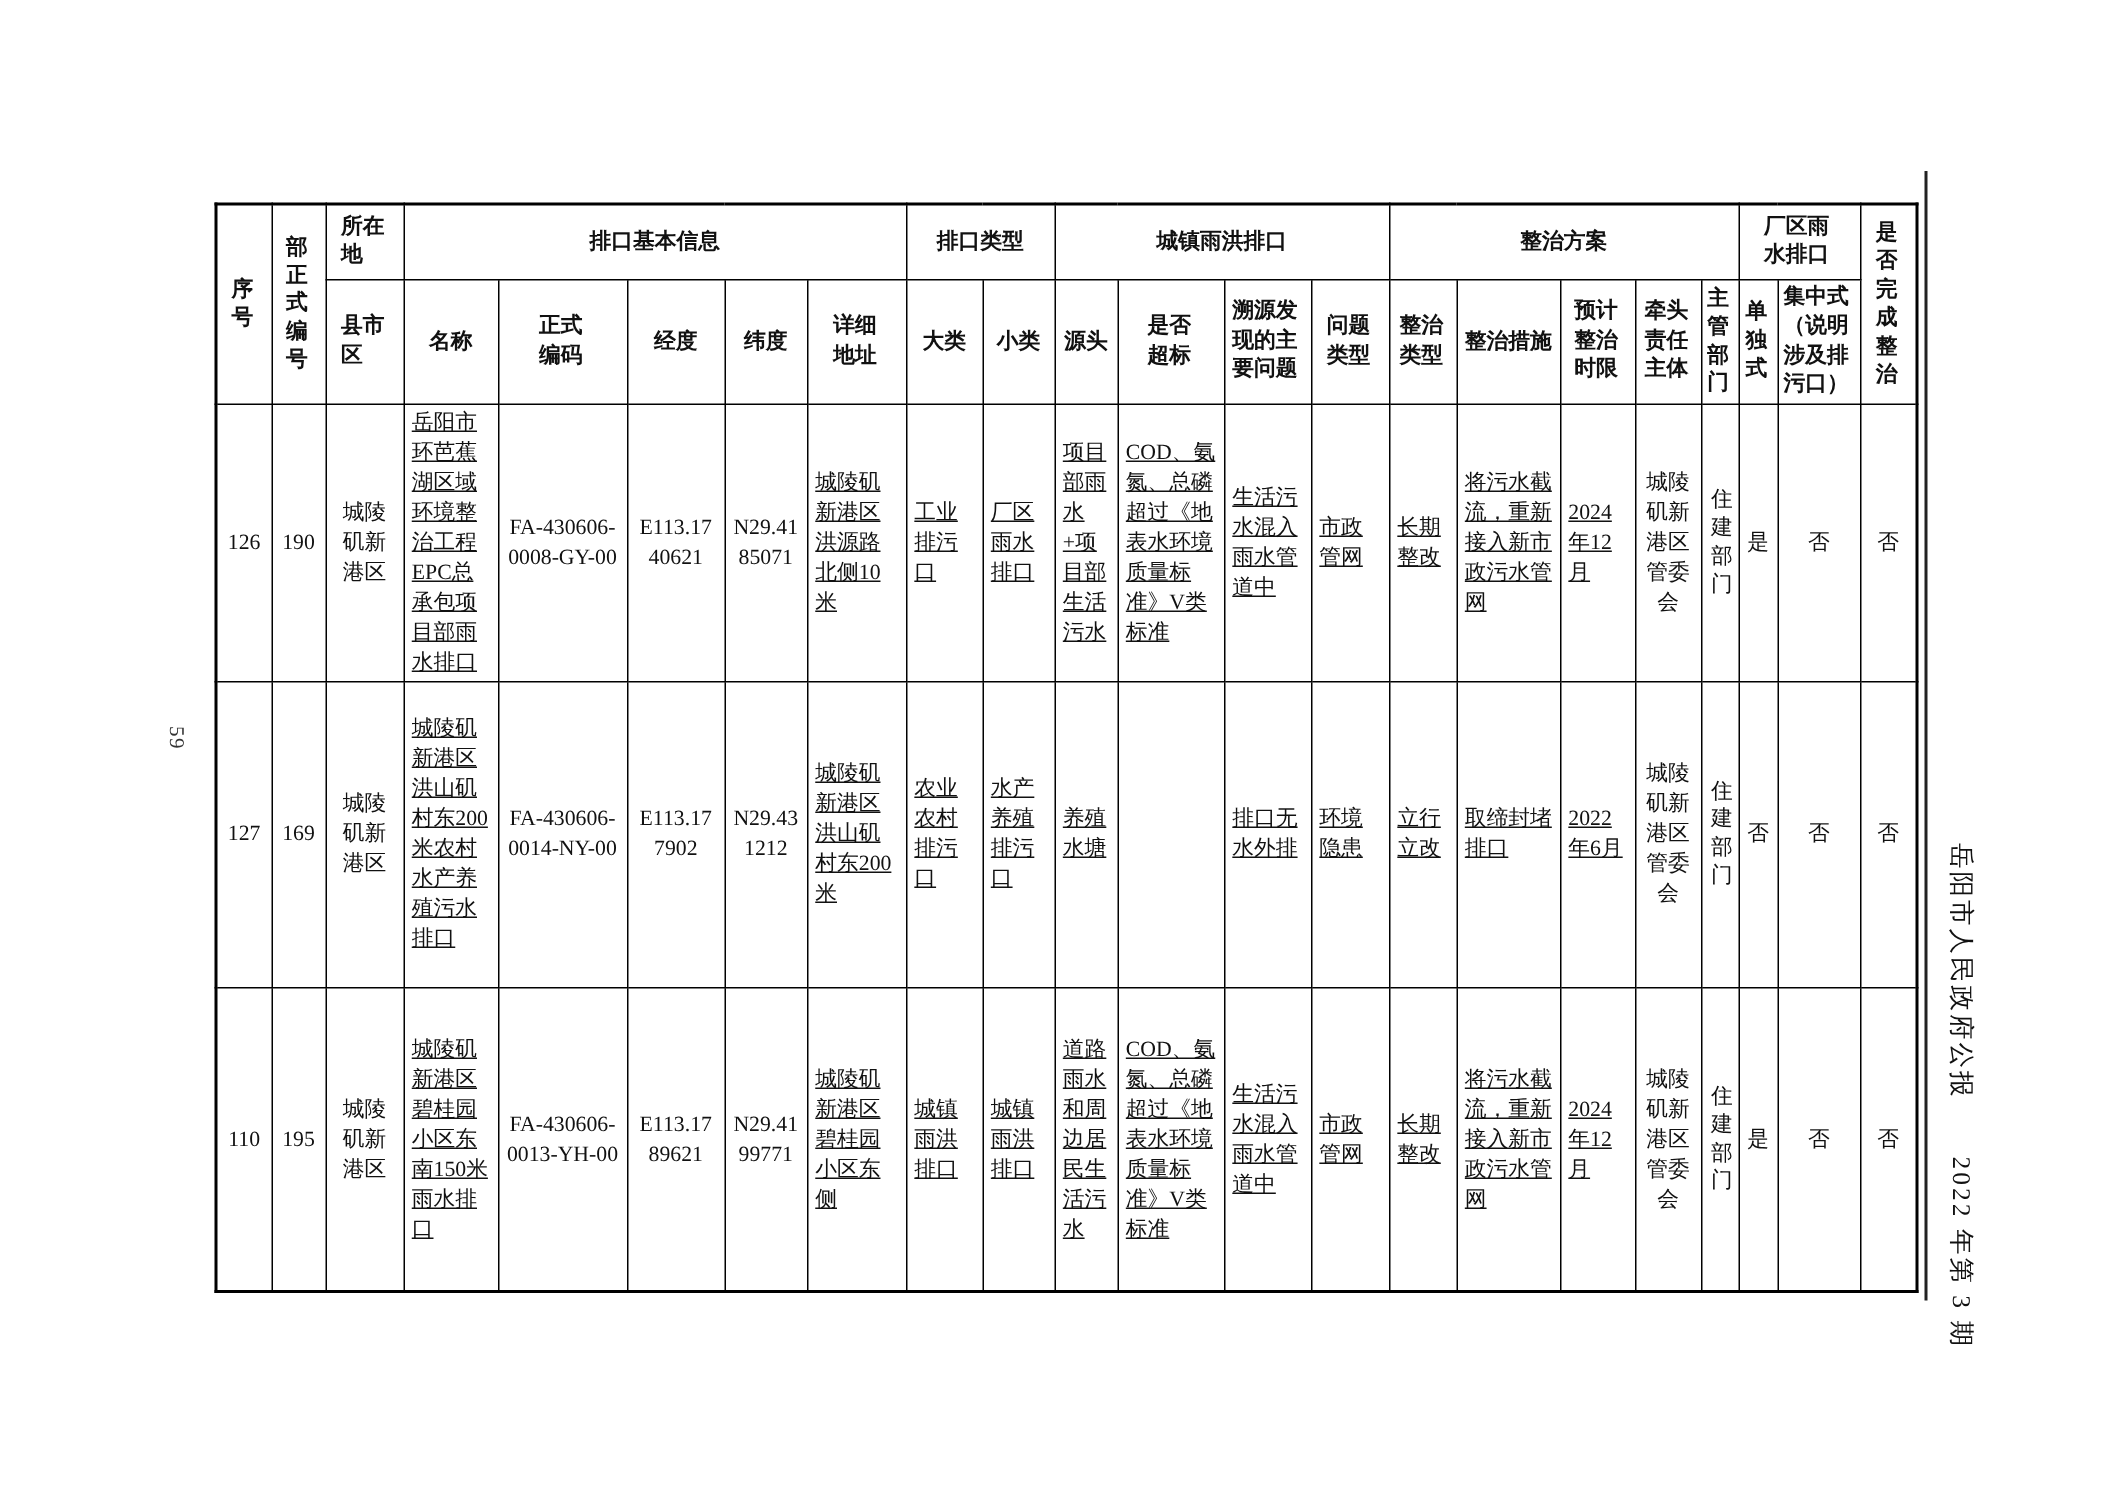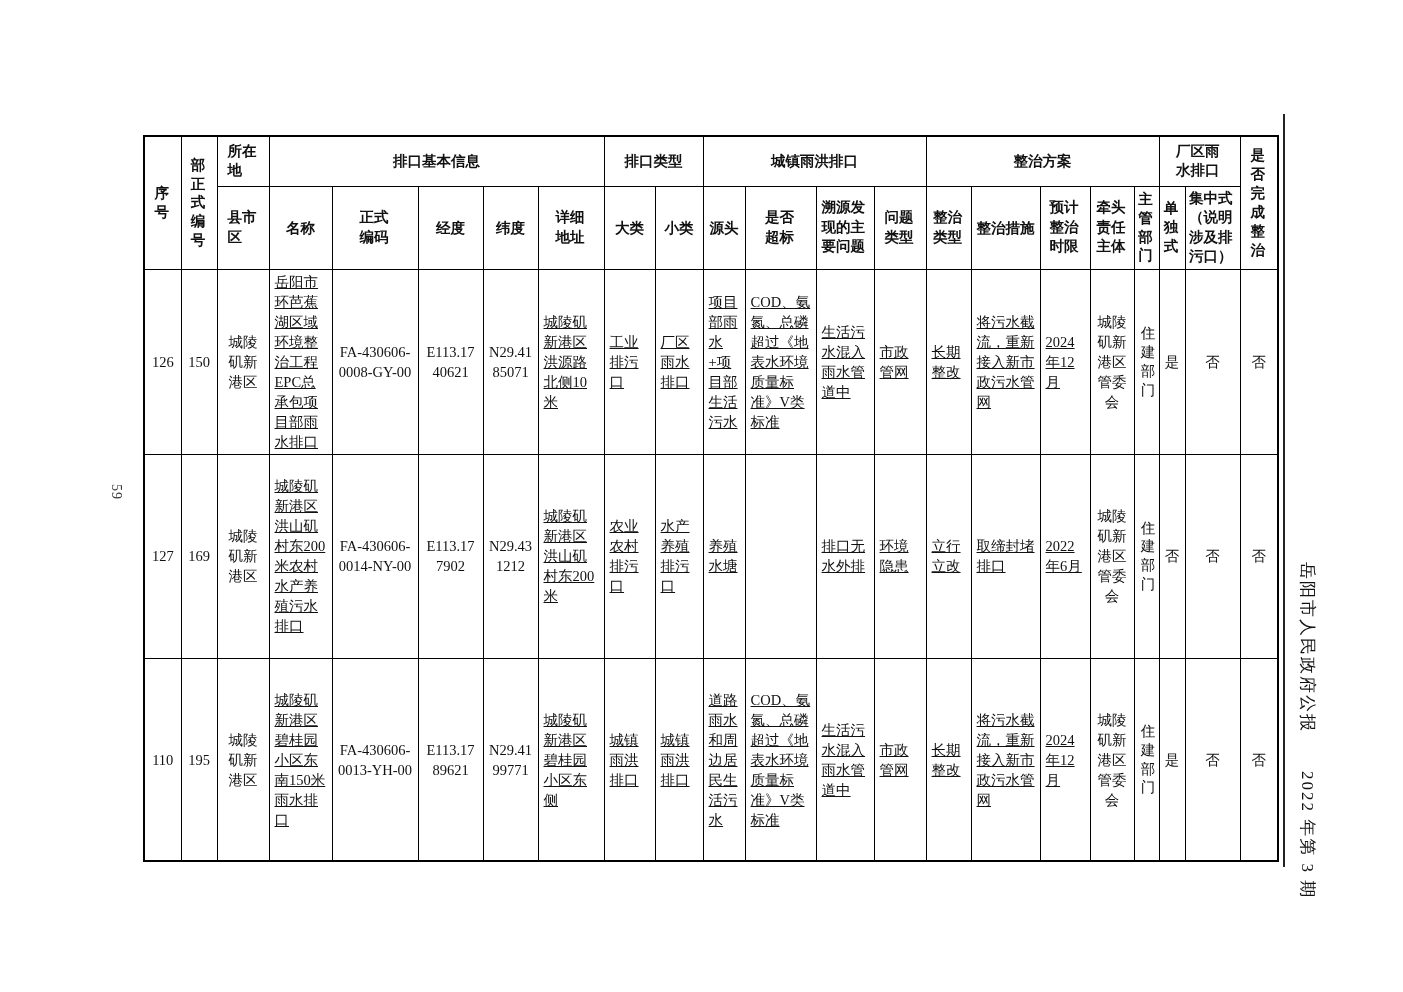--- a/index.html
+++ b/index.html
@@ -100,21 +100,21 @@
       <th><span class="w2">预计整治时限</span></th>
       <th><span class="w2">牵头责任主体</span></th>
       <th><span class="w1">主管部门</span></th>
       <th><span class="w1">单独式</span></th>
       <th><span class="w3">集中式（说明涉及排污口）</span></th>
     </tr>
   </thead>
   <tbody>
     <tr style="height:171px">
       <td class="c">126</td>
-      <td class="c">150</td>
+      <td class="c">190</td>
       <td class="c">城陵矶新港区</td>
       <td class="l">岳阳市环芭蕉湖区域环境整治工程EPC总承包项目部雨水排口</td>
       <td class="c">FA-430606-0008-GY-00</td>
       <td class="c">E113.1740621</td>
       <td class="c">N29.4185071</td>
       <td class="l">城陵矶新港区洪源路北侧10米</td>
       <td class="l">工业排污口</td>
       <td class="l">厂区雨水排口</td>
       <td class="l">项目部雨水+项目部生活污水</td>
       <td class="l">COD、氨氮、总磷超过《地表水环境质量标准》V类标准</td>

